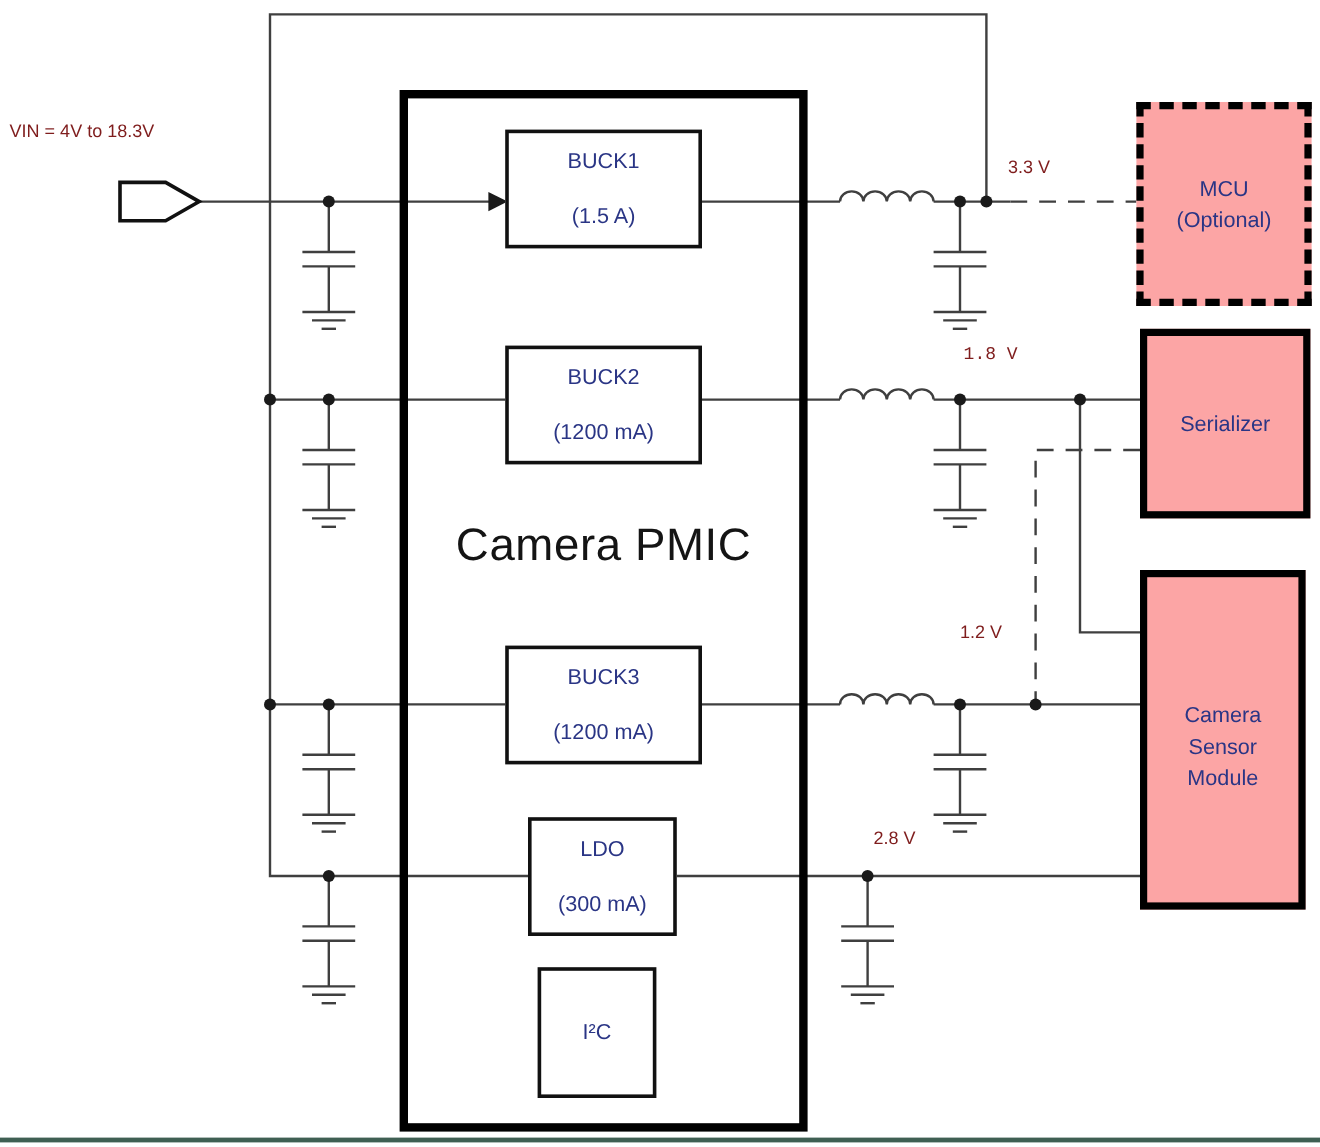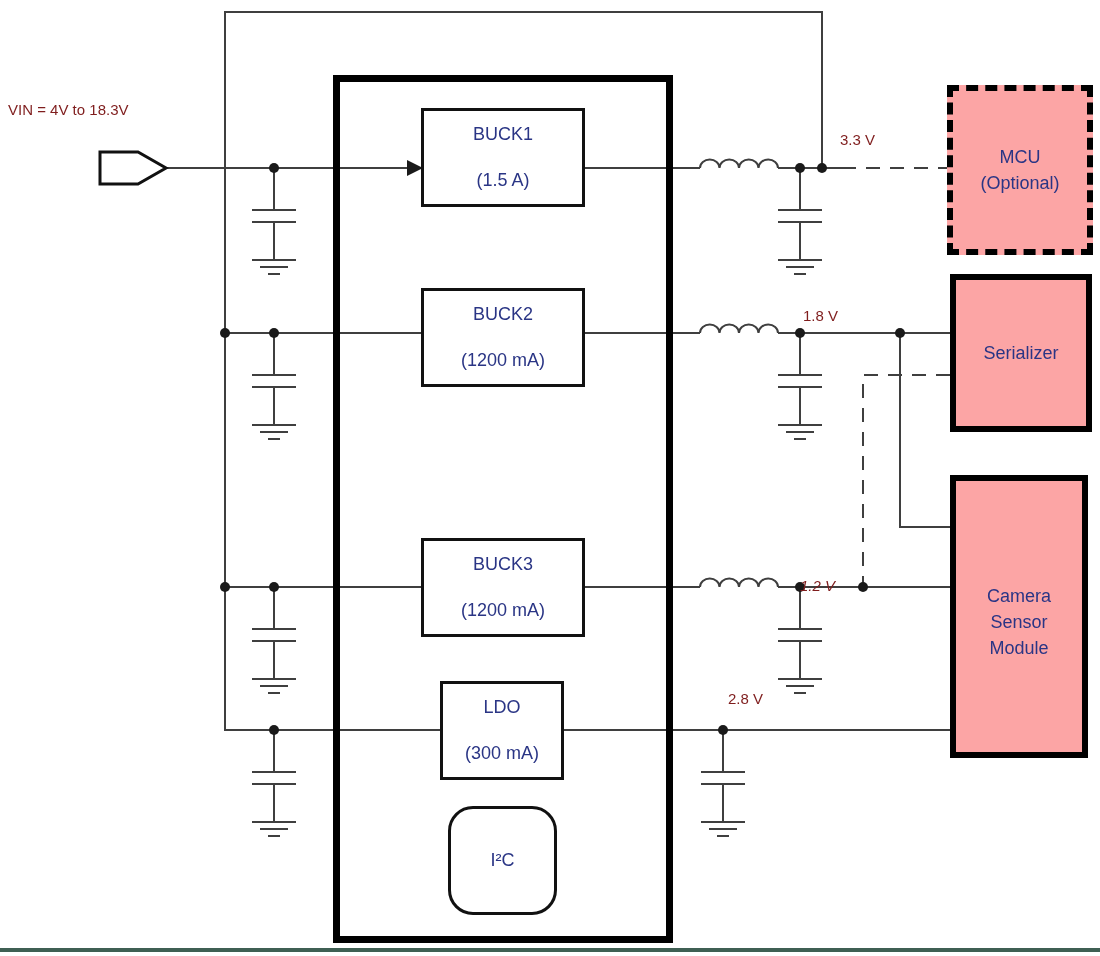--- a/index.html
+++ b/index.html
@@ -120,20 +120,21 @@
     </g>
 
     <polygon points="423,168 407,160 407,176" fill="#1a1a1a"></polygon>
 
     <polygon points="100,152 138,152 166,168 138,184 100,184" fill="#ffffff" stroke="#111" stroke-width="3"></polygon>
   </svg>
 
   <div class="lbl" style="left:8px;top:102px;">VIN = 4V to 18.3V</div>
 
   <div class="pmic-outline" style="left:333px;top:75px;width:340px;height:868px;"></div>
+  <div class="pmic-title" style="left:338px;top:434px;width:330px;">Camera PMIC</div>
 
   <div class="blockbox" style="left:421px;top:108px;width:164px;height:99px;padding:13px 0;">
     <span class="bl-line">BUCK1</span>
     <span class="bl-line">(1.5 A)</span>
   </div>
 
   <div class="blockbox" style="left:421px;top:288px;width:164px;height:99px;padding:13px 0;">
     <span class="bl-line">BUCK2</span>
     <span class="bl-line">(1200 mA)</span>
   </div>
@@ -141,27 +142,27 @@
   <div class="blockbox" style="left:421px;top:538px;width:164px;height:99px;padding:13px 0;">
     <span class="bl-line">BUCK3</span>
     <span class="bl-line">(1200 mA)</span>
   </div>
 
   <div class="blockbox" style="left:440px;top:681px;width:124px;height:99px;padding:13px 0;">
     <span class="bl-line">LDO</span>
     <span class="bl-line">(300 mA)</span>
   </div>
 
-  <div class="blockbox" style="left:448px;top:806px;width:109px;height:109px;justify-content:center;border-radius:25px;">
+  <div class="blockbox" style="left:448px;top:806px;width:99px;height:109px;justify-content:center;">
     <span class="bl-line">I²C</span>
   </div>
 
   <div class="lbl" style="left:840px;top:132px;">3.3 V</div>
-  <div class="lbl" style="left:803px;top:308px;">1.8 V</div>
-  <div class="lbl" style="left:800px;top:578px;font-style:italic;">1.2 V</div>
+  <div class="lbl" style="left:803px;top:288px;font-family:Liberation Mono, monospace;">1.8 V</div>
+  <div class="lbl" style="left:800px;top:520px;">1.2 V</div>
   <div class="lbl" style="left:728px;top:691px;">2.8 V</div>
 
   <div class="extbox dashed-ext" style="left:947px;top:85px;width:146px;height:170px;">
     <span>MCU</span>
     <span>(Optional)</span>
   </div>
 
   <div class="extbox solid-ext" style="left:950px;top:475px;width:138px;height:283px;justify-content:flex-start;padding-top:102px;">
     <span>Camera</span>
     <span>Sensor</span>

